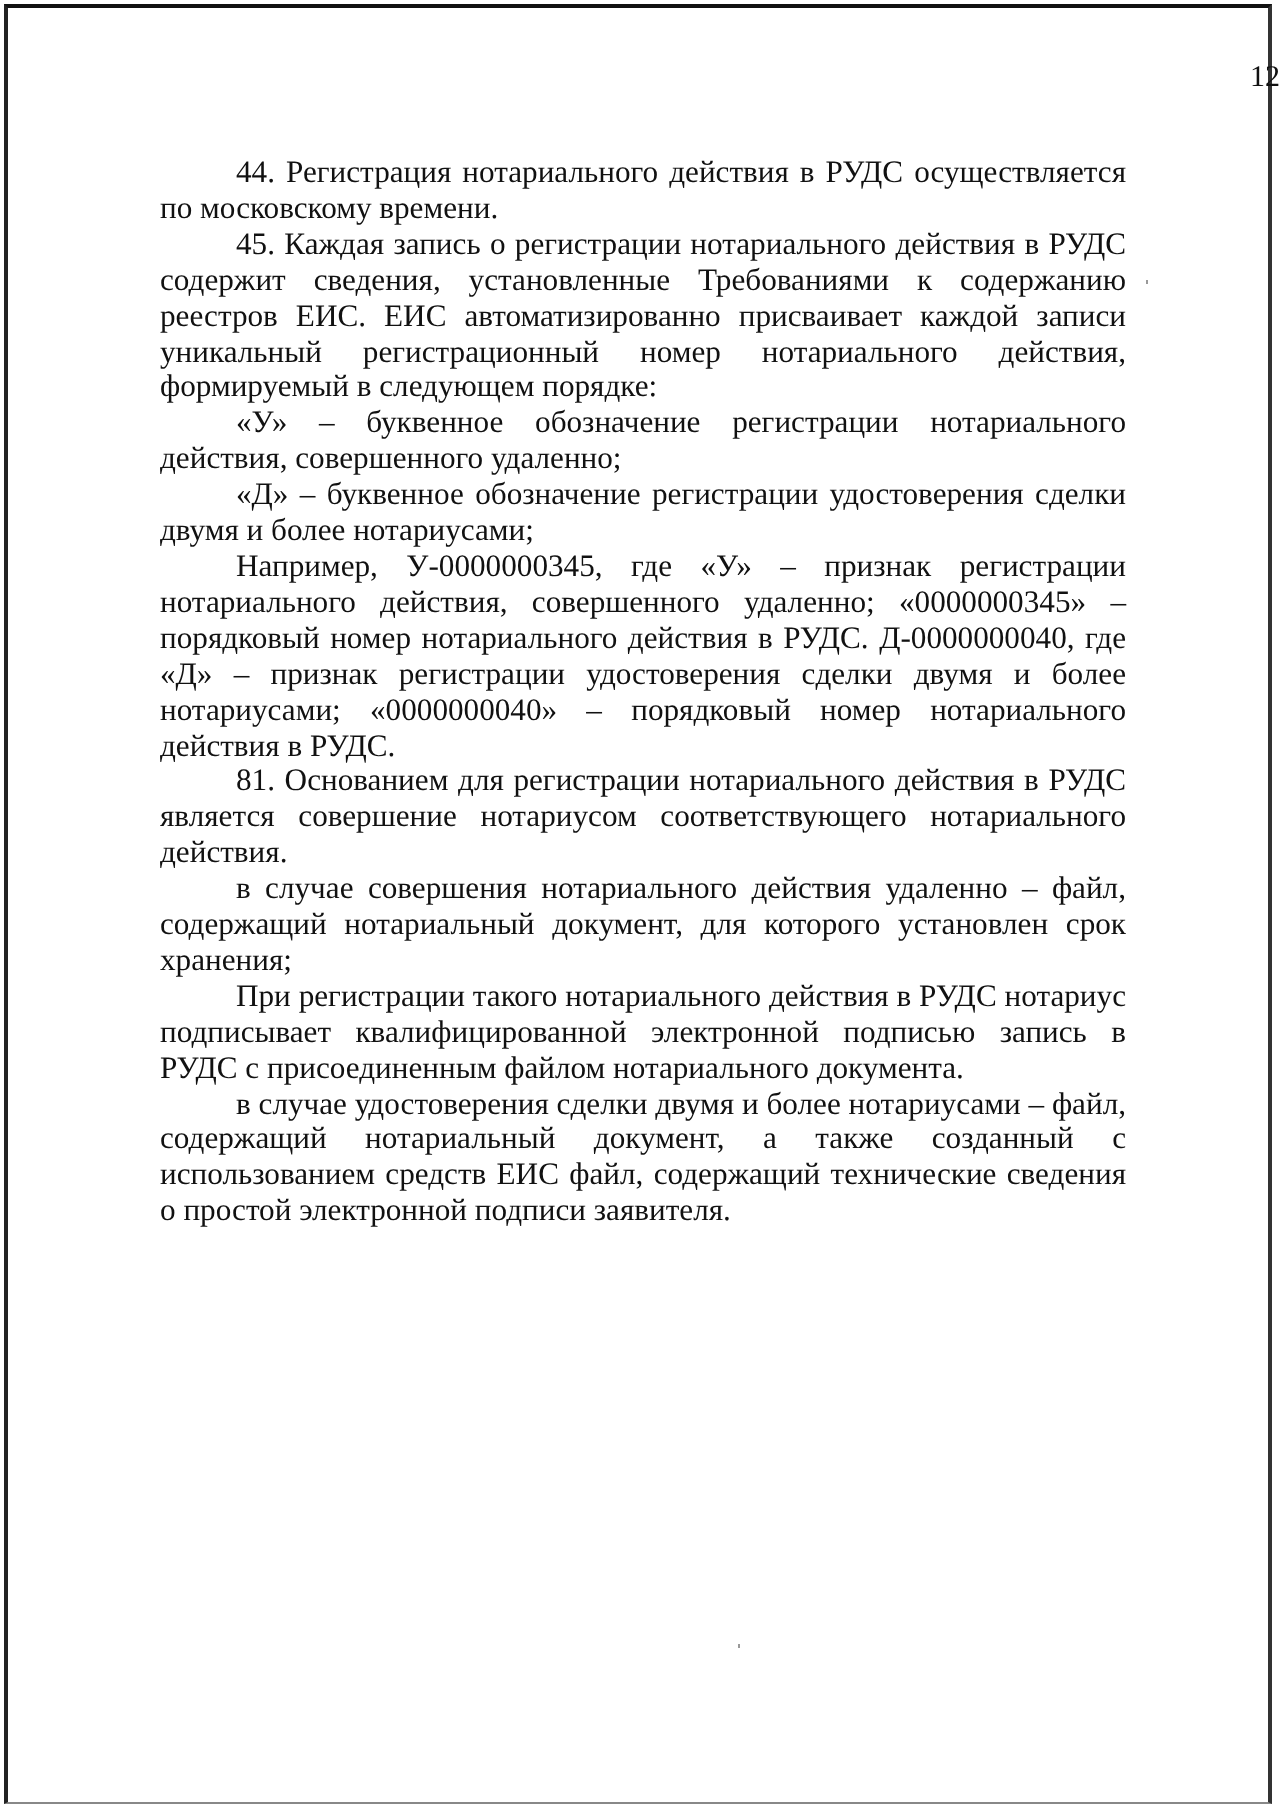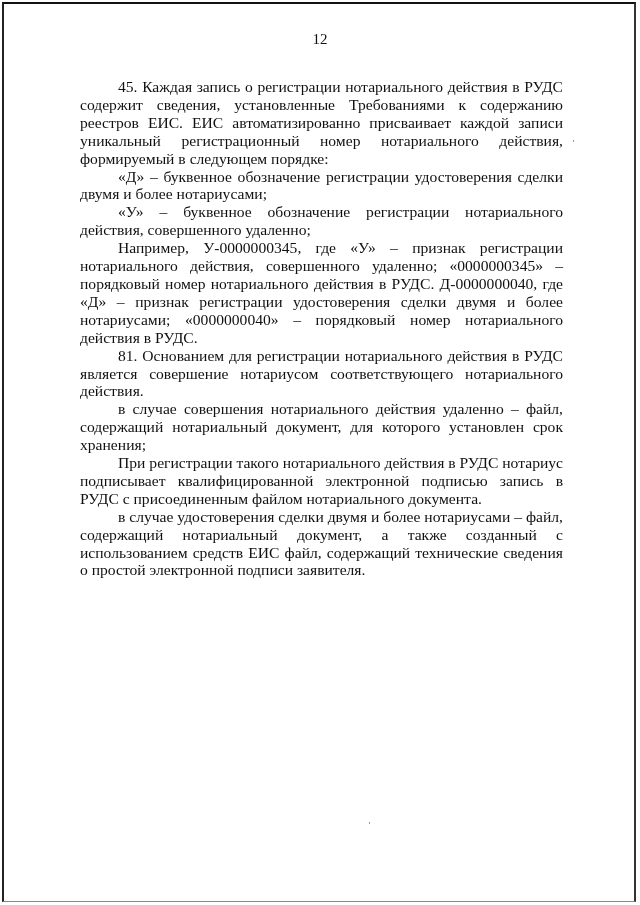--- a/index.html
+++ b/index.html
@@ -24,21 +24,21 @@
       border-right: 2px solid #333;
       border-bottom: 1px solid #888;
       box-sizing: border-box;
       background: #fff;
     }
     .page-number {
       position: absolute;
       top: 31px;
       left: 0;
       width: 640px;
-      text-align: center;
+      text-align: right;
       font-family: "Liberation Serif", serif;
       font-size: 15px;
       color: #111;
     }
     .body-text {
       position: absolute;
       left: 80px;
       top: 78px;
       width: 483px;
       font-family: "Liberation Serif", serif;
@@ -60,23 +60,24 @@
     }
   </style>
 </head>
 <body>
 
 <div class="page"></div>
 
 <div class="page-number">12</div>
 
 <div class="body-text">
+  <p>44. Регистрация нотариального действия в РУДС осуществляется по московскому времени.</p>
   <p>45. Каждая запись о регистрации нотариального действия в РУДС содержит сведения, установленные Требованиями к содержанию реестров ЕИС. ЕИС автоматизированно присваивает каждой записи уникальный регистрационный номер нотариального действия, формируемый в следующем порядке:</p>
+  <p>«У» – буквенное обозначение регистрации нотариального действия, совершенного удаленно;</p>
   <p>«Д» – буквенное обозначение регистрации удостоверения сделки двумя и более нотариусами;</p>
-  <p>«У» – буквенное обозначение регистрации нотариального действия, совершенного удаленно;</p>
   <p>Например, У-0000000345, где «У» – признак регистрации нотариального действия, совершенного удаленно; «0000000345» – порядковый номер нотариального действия в РУДС. Д-0000000040, где «Д» – признак регистрации удостоверения сделки двумя и более нотариусами; «0000000040» – порядковый номер нотариального действия в РУДС.</p>
   <p>81. Основанием для регистрации нотариального действия в РУДС является совершение нотариусом соответствующего нотариального действия.</p>
   <p>в случае совершения нотариального действия удаленно – файл, содержащий нотариальный документ, для которого установлен срок хранения;</p>
   <p>При регистрации такого нотариального действия в РУДС нотариус подписывает квалифицированной электронной подписью запись в РУДС с присоединенным файлом нотариального документа.</p>
   <p>в случае удостоверения сделки двумя и более нотариусами – файл, содержащий нотариальный документ, а также созданный с использованием средств ЕИС файл, содержащий технические сведения о простой электронной подписи заявителя.</p>
 </div>
 
 <div class="scan-speck" style="left:369px; top:822px;"></div>
 <div class="scan-speck" style="left:573px; top:140px;"></div>
 

